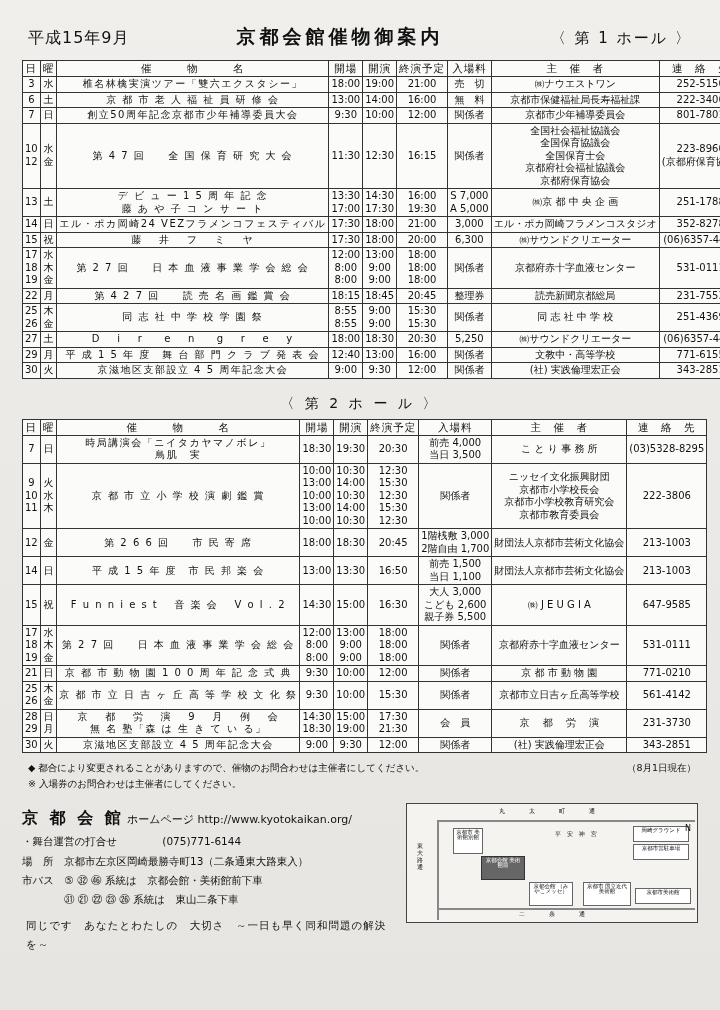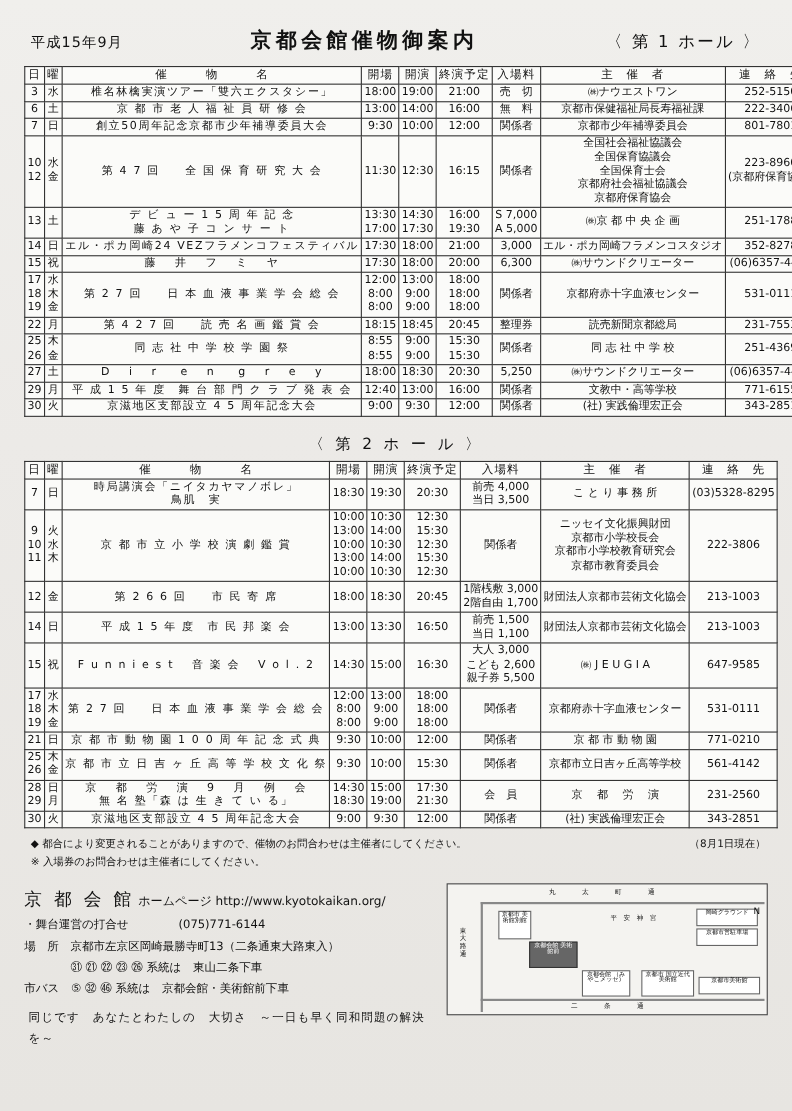--- a/index.html
+++ b/index.html
@@ -11,21 +11,21 @@
     overflow:hidden;
   }
   .page{
     position:relative;
     width:720px;height:1010px;
     background:linear-gradient(180deg,#f0efec 0%,#eceae7 40%,#e7e5e1 100%);
     box-sizing:border-box;
     padding:18px 22px 10px 22px;
   }
   .hdr{display:flex;align-items:baseline;justify-content:space-between;margin:6px 6px 10px 6px;}
-  .hdr .date{font-size:13px;letter-spacing:1px;}
+  .hdr .date{font-size:16px;letter-spacing:1px;}
   .hdr .title{font-size:19px;letter-spacing:4px;font-weight:600;}
   .hdr .hall{font-size:15px;letter-spacing:2px;}
   table{border-collapse:collapse;width:100%;background:#fbfbf9;}
   table.sched td,table.sched th{
     border:1px solid #333;
     font-size:10px;
     padding:1px 2px;
     text-align:center;
     vertical-align:middle;
     line-height:1.25;
@@ -36,21 +36,21 @@
   td.org{text-align:left;padding-left:4px;font-size:10px;letter-spacing:0px;}
   td.tel{font-size:10px;letter-spacing:0px;}
   td.day,td.dow{width:16px;font-size:10px;}
   .sub{font-size:9px;line-height:1.35;}
   .sub div{white-space:nowrap;}
   .hall2title{text-align:center;font-size:14px;letter-spacing:3px;margin:16px 0 6px 0;}
   .notes{font-size:9.5px;line-height:1.7;margin:7px 2px 0 6px;}
   .notes .right{float:right;font-size:9.5px;}
   .footer{margin-top:10px;display:flex;gap:10px;}
   .finfo{flex:1;font-size:10.5px;line-height:1.85;}
-  .finfo .big{font-size:16px;letter-spacing:3px;display:inline-block;}
+  .finfo .big{font-size:16px;letter-spacing:3px;display:inline-block;font-weight:bold;}
   .finfo .hp{font-size:11px;letter-spacing:0px;}
   .finfo .line{white-space:nowrap;}
   .map{width:290px;height:118px;border:1px solid #444;background:#f4f3f0;position:relative;font-size:6px;}
   .map .rd{position:absolute;background:#888;}
   .map .bx{position:absolute;border:1px solid #666;background:#fff;text-align:center;line-height:1.05;font-size:5.5px;padding:1px;}
   .map .lbl{position:absolute;font-size:6px;white-space:nowrap;}
   .vert{writing-mode:vertical-rl;text-orientation:upright;}
   .tagline{margin-top:6px;font-size:10.5px;letter-spacing:1px;text-align:left;padding-left:4px;}
 </style>
 </head>
@@ -797,21 +797,21 @@
             <div>17:30</div>
             <div>21:30</div>
           </td>
           <td class="sub">
             <div>会　員</div>
           </td>
           <td class="org sub">
             <div>京 　都 　労 　演</div>
           </td>
           <td class="tel sub">
-            <div>231-2560</div>
+            <div>231-3730</div>
           </td>
         </tr>
         <tr>
           <td class="day" rowspan="1">
             <div>30</div>
           </td>
           <td class="dow">
             <div>火</div>
           </td>
           <td class="nm">
@@ -847,22 +847,22 @@
 
   <div class="footer">
     <div class="finfo">
       <div>
         <span class="big">京 都 会 館</span>
         <span class="hp">ホームページ</span>
         <span class="hp">http://www.kyotokaikan.org/</span>
       </div>
       <div class="line">・舞台運営の打合せ　　　　 (075)771-6144</div>
       <div class="line">場　所　京都市左京区岡崎最勝寺町13（二条通東大路東入）</div>
+      <div class="line">市バス　⑤ ㉜ ㊻ 系統は　京都会館・美術館前下車</div>
       <div class="line">　　　　㉛ ㉑ ㉒ ㉓ ㉖ 系統は　東山二条下車</div>
-      <div class="line">市バス　⑤ ㉜ ㊻ 系統は　京都会館・美術館前下車</div>
       <div class="tagline">同じです　あなたとわたしの　大切さ　～一日も早く同和問題の解決を～</div>
     </div>
 
     <div class="map">
       <div class="lbl" style="left:92px;top:3px;letter-spacing:4px;">丸　　太　　町　　通</div>
       <div class="rd" style="left:30px;top:16px;width:258px;height:2px;"></div>
       <div class="rd" style="left:30px;top:16px;width:2px;height:100px;"></div>
       <div class="rd" style="left:30px;top:104px;width:258px;height:2px;"></div>
       <div class="lbl vert" style="left:8px;top:34px;">東 大 路 通</div>
       <div class="lbl" style="left:148px;top:26px;letter-spacing:2px;">平 安 神 宮</div>

